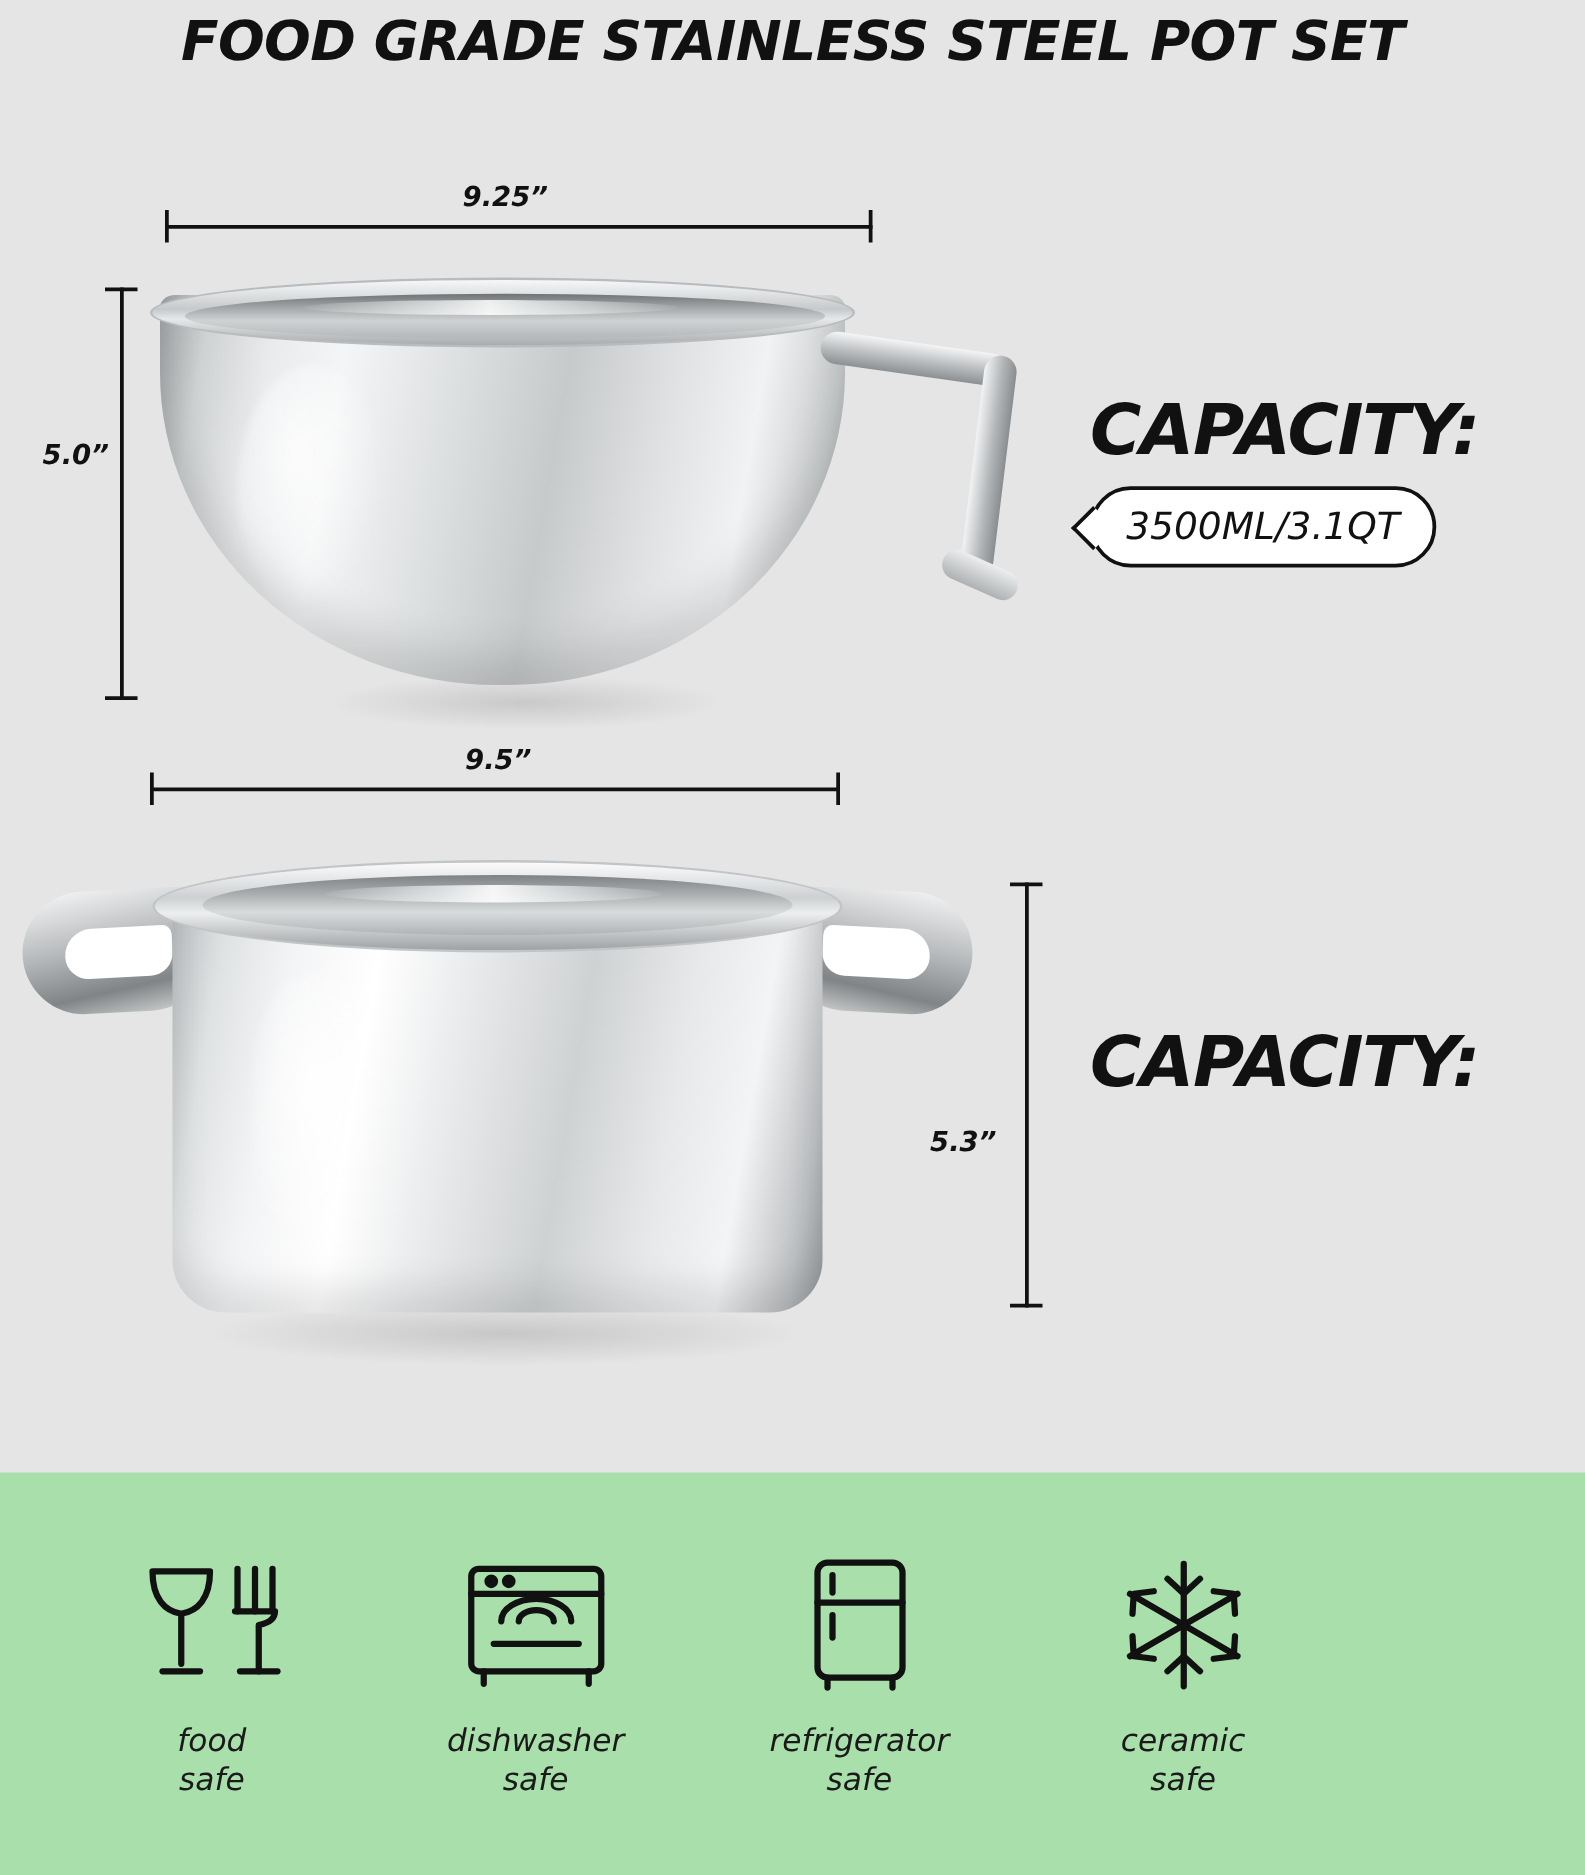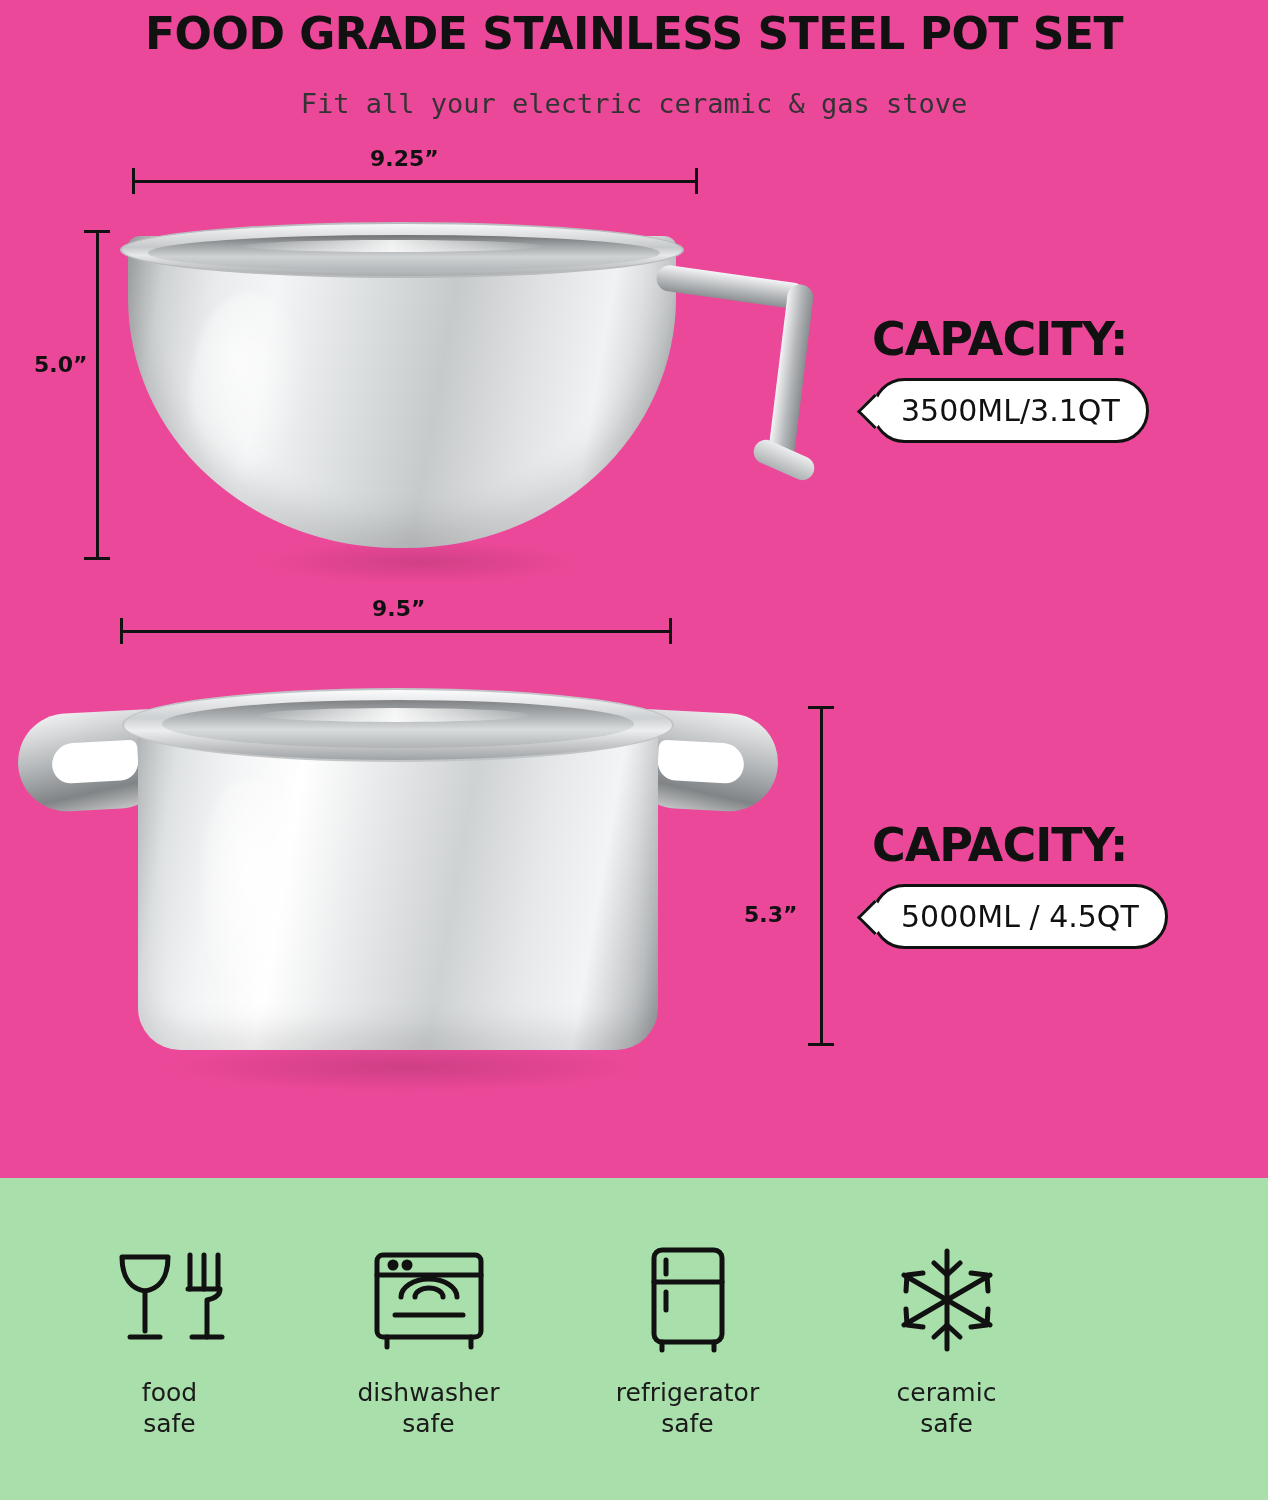--- a/index.html
+++ b/index.html
@@ -7,21 +7,22 @@
     width: 1268px;
     height: 1500px;
     background: #ffffff;
     font-family: "DejaVu Sans", sans-serif;
     overflow: hidden;
   }
   .page {
     position: relative;
     width: 1268px;
     height: 1500px;
-    background: #ec4899;
+    background: #e5e5e5;
+    font-style: italic;
   }
 
   
   .title {
     position: absolute;
     top: 8px;
     left: 0;
     width: 1268px;
     text-align: center;
     font-family: "DejaVu Sans", sans-serif;
@@ -297,21 +298,21 @@
     height: 50px;
     border-radius: 50%;
     background: radial-gradient(ellipse at center, rgba(0,0,0,0.13), rgba(0,0,0,0) 72%);
   }
 
   
   .cap-group { position: absolute; }
   .cap-word {
     font-family: "DejaVu Sans", sans-serif;
     font-weight: bold;
-    font-size: 46px;
+    font-size: 56px;
     letter-spacing: -1px;
     color: #111111;
     white-space: nowrap;
   }
   .cap-bubble {
     margin-top: 12px;
     border: 3px solid #111111;
     border-radius: 34px;
     padding: 12px 26px;
     font-family: "DejaVu Sans", sans-serif;
@@ -373,21 +374,20 @@
     line-height: 1.25;
     color: #1a1a1a;
   }
 </style>
 </head>
 <body>
 
 <div class="page">
 
   <div class="title">FOOD GRADE STAINLESS STEEL POT SET</div>
-  <div class="subtitle">Fit all your electric ceramic &amp; gas stove</div>
 
   <div class="dim-label" style="left:370px; top:146px;">9.25”</div>
   <div class="hline" style="left:132px; top:180px; width:566px;"></div>
   <div class="cap-tick-h" style="left:132px; top:168px;"></div>
   <div class="cap-tick-h" style="left:695px; top:168px;"></div>
 
   <div class="dim-label" style="left:34px; top:352px;">5.0”</div>
   <div class="vline" style="left:96px; top:230px; height:330px;"></div>
   <div class="cap-tick-v" style="left:84px; top:230px;"></div>
   <div class="cap-tick-v" style="left:84px; top:557px;"></div>
@@ -428,21 +428,20 @@
     <div class="pot-handle-r"></div>
     <div class="pot-body"></div>
     <div class="pot-gloss"></div>
     <div class="pot-rim"></div>
     <div class="pot-inner"></div>
     <div class="pot-inner-hl"></div>
   </div>
 
   <div class="cap-group" style="left:872px; top:818px;">
     <div class="cap-word">CAPACITY:</div>
-    <div class="cap-bubble">5000ML / 4.5QT</div>
   </div>
 
   <div class="band">
     <div class="band-inner">
 
       <div class="feature">
         <div class="ico">
           <svg width="120" height="110" viewBox="0 0 120 110" fill="none" stroke="#111" stroke-width="5" stroke-linecap="round" stroke-linejoin="round">
             <path d="M12 12 h46 c0 22 -10 32 -23 34 -13 -2 -23 -12 -23 -34 z"></path>
             <path d="M35 46 v40"></path>

